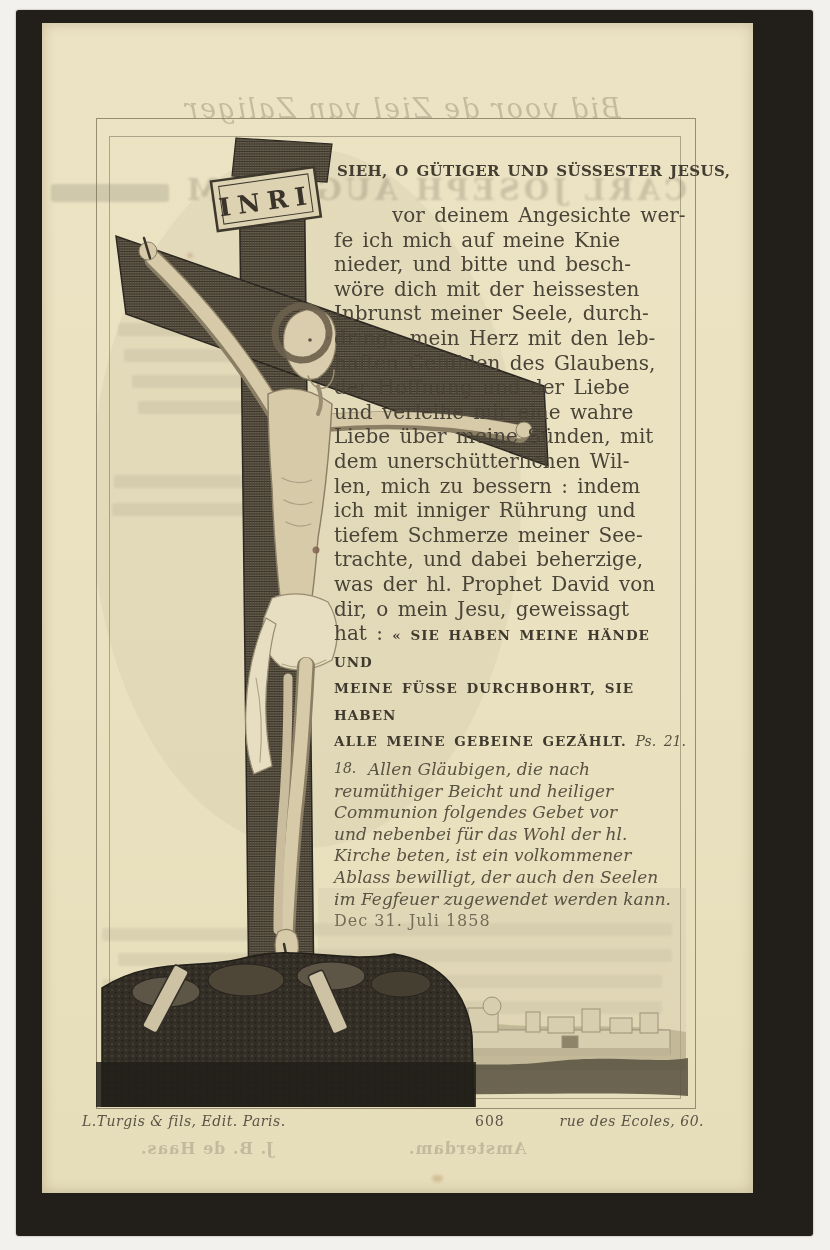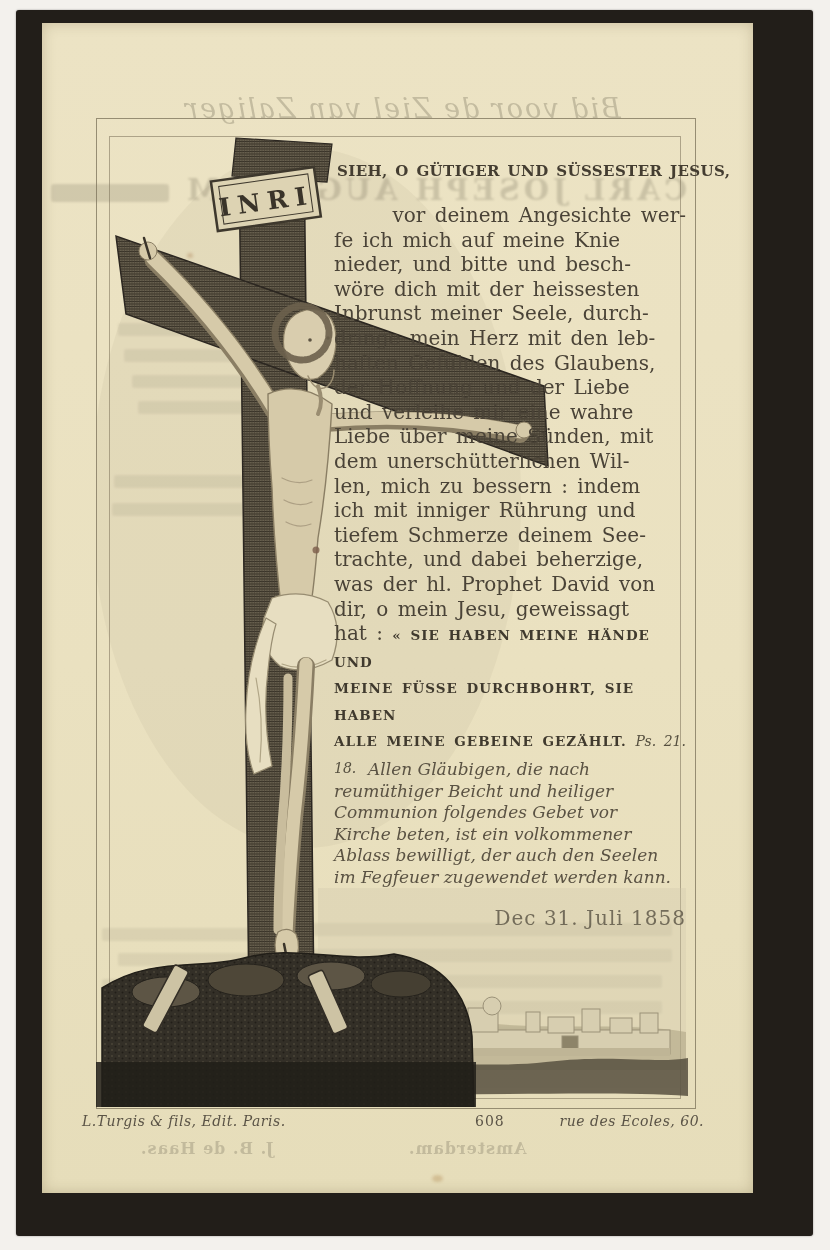--- a/index.html
+++ b/index.html
@@ -16,27 +16,27 @@
   
   .rule-outer{position:absolute;left:54px;top:95px;width:598px;height:989px;
               border:1px solid rgba(122,112,88,.75);}
   .rule-inner{position:absolute;left:67px;top:113px;width:570px;height:961px;
               border:1px solid rgba(122,112,88,.55);}
   .engraving{position:absolute;left:54px;top:95px;width:598px;height:989px;}
   .heading{position:absolute;left:295px;top:139px;white-space:nowrap;
            font-size:15px;font-weight:600;letter-spacing:.4px;word-spacing:2px;color:#443d31;}
   .prayer{position:absolute;left:292px;top:180px;width:352px;}
   .pline{font-size:20px;line-height:24.6px;word-spacing:3px;color:#4a4337;}
-  .pline.ind{text-indent:58px;text-align:right;}
+  .pline.ind{text-indent:58px;}
   .pline .sc{font-size:13.5px;font-weight:700;letter-spacing:1px;color:#403a2e;}
   .pline .ref{font-style:italic;font-size:14px;color:#565040;}
   .note{position:absolute;left:292px;top:705px;width:352px;font-style:italic;
         font-size:17px;line-height:21.6px;color:#5a5243;}
   .nline.ind{text-indent:34px;margin-top:31px;}
-  .note-date{margin-top:19px;text-align:right;font-style:normal;font-size:20px;
+  .note-date{margin-top:0;text-align:left;font-style:normal;font-size:16px;
              letter-spacing:1px;color:#615a4a;opacity:.85;}
   .imprint{position:absolute;left:40px;top:1090px;width:630px;height:22px;
            font-size:14px;color:#5a5346;}
   .imprint .pub{position:absolute;left:0;top:0;font-style:italic;letter-spacing:.5px;}
   .imprint .num{position:absolute;left:393px;top:0;letter-spacing:1px;}
   .imprint .addr{position:absolute;right:8px;top:0;font-style:italic;letter-spacing:.5px;}
 
   
   .bleed{position:absolute;transform:scaleX(-1);color:#8e8770;filter:blur(.7px);}
   .bleed-script{left:100px;top:70px;width:520px;text-align:center;
@@ -197,34 +197,35 @@
         <div class="pline"><span>wöre dich mit der heissesten</span></div>
         <div class="pline"><span>Inbrunst meiner Seele, durch-</span></div>
         <div class="pline"><span>dringe mein Herz mit den leb-</span></div>
         <div class="pline"><span>haften Gefühlen des Glaubens,</span></div>
         <div class="pline"><span>der Hoffnung und der Liebe</span></div>
         <div class="pline"><span>und verleihe mir eine wahre</span></div>
         <div class="pline"><span>Liebe über meine Sünden, mit</span></div>
         <div class="pline"><span>dem unerschütterlichen Wil-</span></div>
         <div class="pline"><span>len, mich zu bessern : indem</span></div>
         <div class="pline"><span>ich mit inniger Rührung und</span></div>
-        <div class="pline"><span>tiefem Schmerze deinem See-</span></div>
+        <div class="pline"><span>tiefem Schmerze meiner See-</span></div>
         <div class="pline"><span>trachte, und dabei beherzige,</span></div>
         <div class="pline"><span>was der hl. Prophet David von</span></div>
         <div class="pline"><span>dir, o mein Jesu, geweissagt</span></div>
         <div class="pline"><span>hat :  </span><span class="sc">« SIE HABEN MEINE HÄNDE UND</span></div>
         <div class="pline"><span class="sc">MEINE FÜSSE DURCHBOHRT, SIE HABEN</span></div>
         <div class="pline"><span class="sc">ALLE MEINE GEBEINE GEZÄHLT. </span><span class="ref">Ps. 21. 18.</span></div>
       </div>
 
     <div class="note">
       <div id="note-lines">
           <div class="nline ind">Allen Gläubigen, die nach</div>
           <div class="nline">reumüthiger Beicht und heiliger</div>
           <div class="nline">Communion folgendes Gebet vor</div>
+          <div class="nline">und nebenbei für das Wohl der hl.</div>
           <div class="nline">Kirche beten, ist ein volkommener</div>
           <div class="nline">Ablass bewilligt, der auch den Seelen</div>
           <div class="nline">im Fegfeuer zugewendet werden kann.</div>
         </div>
       <div class="note-date">Dec 31. Juli 1858</div>
     </div>
 
     <div class="imprint">
       <span class="pub">L.Turgis &amp; fils, Edit. Paris.</span>
       <span class="num">608</span>

